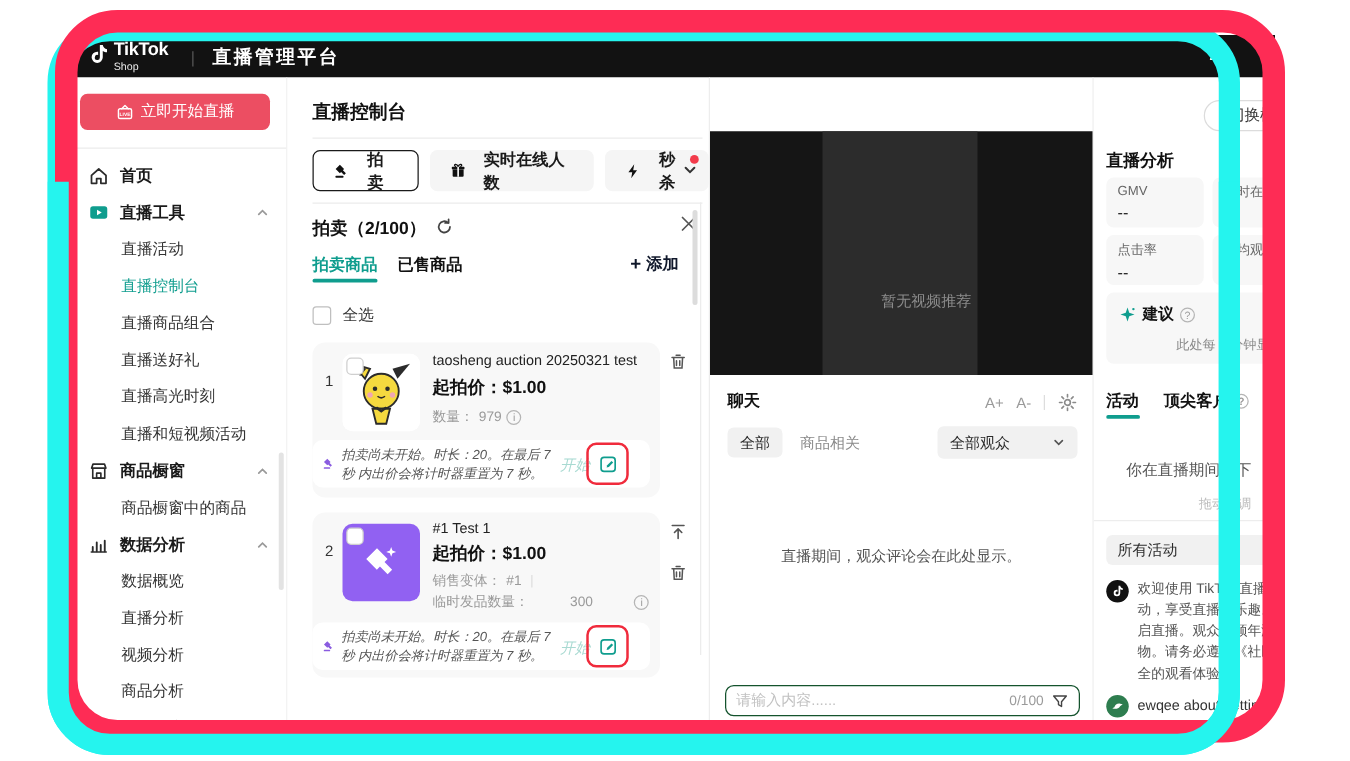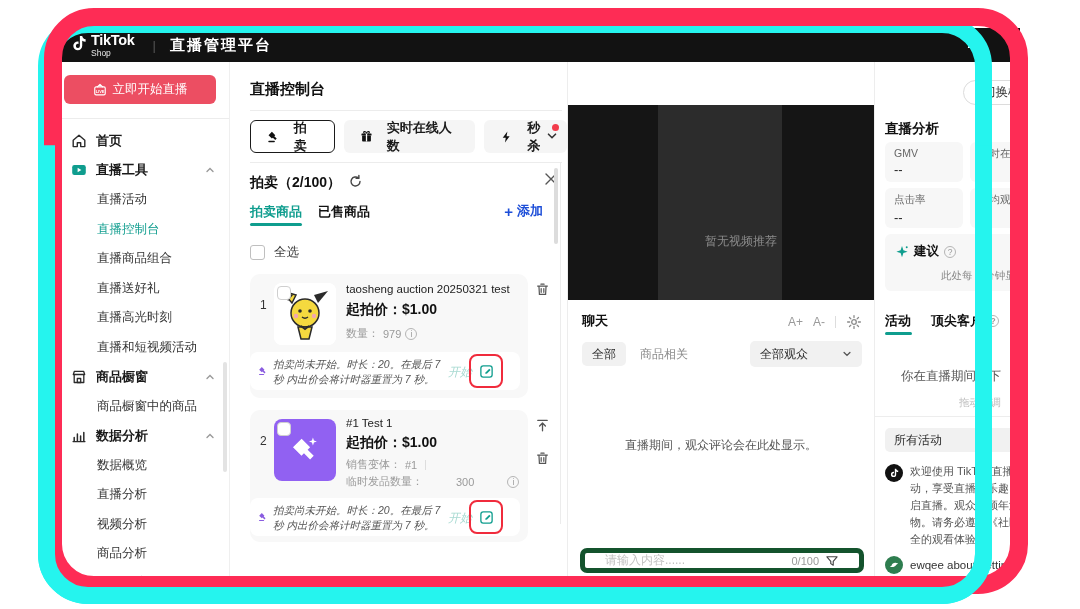--- a/index.html
+++ b/index.html
@@ -46,21 +46,21 @@
   .mode-chev { position:absolute; left:316px; top:68px; width:12px; height:12px; color:#333; cursor:pointer; }
   .mdiv2 { position:absolute; left:20px; right:5px; top:100px; border-top:1px solid #ececec; }
 
   .panel-title { position:absolute; left:20px; top:112px; font-size:14px; font-weight:bold; color:#111; }
   .refresh-ic { position:absolute; left:118px; top:112px; width:15px; height:15px; color:#444; cursor:pointer; }
   .panel-close { position:absolute; left:313px; top:109px; width:16px; height:16px; color:#555; cursor:pointer; }
   .ptab { position:absolute; top:141px; font-size:13px; font-weight:bold; cursor:pointer; }
   .ptab.t1 { left:20px; color:#111; }
   .ptab.t2 { left:88px; color:#111; }
   .ptab-underline { position:absolute; left:20px; top:161px; width:52px; height:2.5px; background:#0f9d8e; border-radius:2px; }
-  .add-link { position:absolute; right:24px; top:140px; color:#1d4ed8; font-size:13px; font-weight:bold; cursor:pointer; display:flex; gap:4px; align-items:center; }
+  .add-link { position:absolute; right:24px; top:140px; color:#0f172a; font-size:13px; font-weight:bold; cursor:pointer; display:flex; gap:4px; align-items:center; }
   .add-link .plus::before { content:"+"; font-size:15px; font-weight:bold; }
   .selall { position:absolute; left:20px; top:182px; display:flex; align-items:center; gap:9px; cursor:pointer; }
   .cbx { width:15px; height:15px; border:1.5px solid #bfbfbf; border-radius:3px; background:#fff; }
   .selall-label { font-size:12.5px; color:#333; }
 
   .card { position:absolute; left:20px; width:278px; background:#f8f8f8; border-radius:10px; }
   .card.c1 { top:212px; height:124px; }
   .card.c2 { top:348px; height:132px; }
   .card-index { position:absolute; left:10px; top:24px; font-size:12px; color:#333; }
   .thumb { position:absolute; left:24px; top:9px; width:62px; height:62px; border-radius:8px; background:#fff; overflow:hidden; }
@@ -106,21 +106,21 @@
   .chat-tools { position:absolute; right:12px; top:252px; display:flex; align-items:center; gap:10px; color:#9a9a9a; }
   .font-btn { font-size:12px; cursor:pointer; }
   .ct-sep { width:1px; height:12px; background:#ddd; }
   .gear { width:16px; height:16px; color:#8a8a8a; cursor:pointer; }
   .chat-filters { position:absolute; left:14px; top:280px; display:flex; align-items:center; gap:14px; }
   .pill { height:24px; display:flex; align-items:center; padding:0 10px; background:#f1f1f1; border-radius:5px; font-size:12px; color:#2b2b2b; cursor:pointer; }
   .filter-plain { font-size:12px; color:#8a8a8a; cursor:pointer; }
   .aud-pill { position:absolute; right:12px; top:279px; width:112px; height:26px; background:#f1f1f1; border-radius:5px; display:flex; align-items:center; justify-content:space-between; padding:0 10px; font-size:12px; color:#2b2b2b; cursor:pointer; }
   .aud-pill svg { width:10px; height:10px; color:#555; }
   .chat-empty { position:absolute; left:0; top:375px; width:100%; text-align:center; font-size:12px; color:#555; }
-  .chat-input { position:absolute; left:12px; top:486px; width:284px; height:25px; border:5px solid #14532d; border-radius:7px; display:flex; align-items:center; padding:0 20px; }
+  .chat-input { position:absolute; left:12px; top:486px; width:284px; height:25px; border:1px solid #14532d; border-radius:7px; display:flex; align-items:center; padding:0 8px; }
   .chat-ph { flex:1; font-size:12px; color:#c2c2c2; }
   .chat-count { font-size:11px; color:#9a9a9a; margin-right:6px; }
   .send-ic { width:14px; height:14px; color:#444; cursor:pointer; }
 
   
   .rcol { position:absolute; left:818px; top:34px; width:200px; bottom:0; background:#fff; }
   .r-title { position:absolute; left:10px; top:58px; font-size:13.5px; font-weight:bold; color:#111; }
   .mcard { position:absolute; width:78px; height:40px; background:#f7f7f7; border-radius:6px; padding:5px 9px; }
   .mcard .ml { font-size:10.5px; color:#666; white-space:nowrap; overflow:hidden; }
   .mcard .mv { font-size:13px; color:#222; margin-top:3px; }

